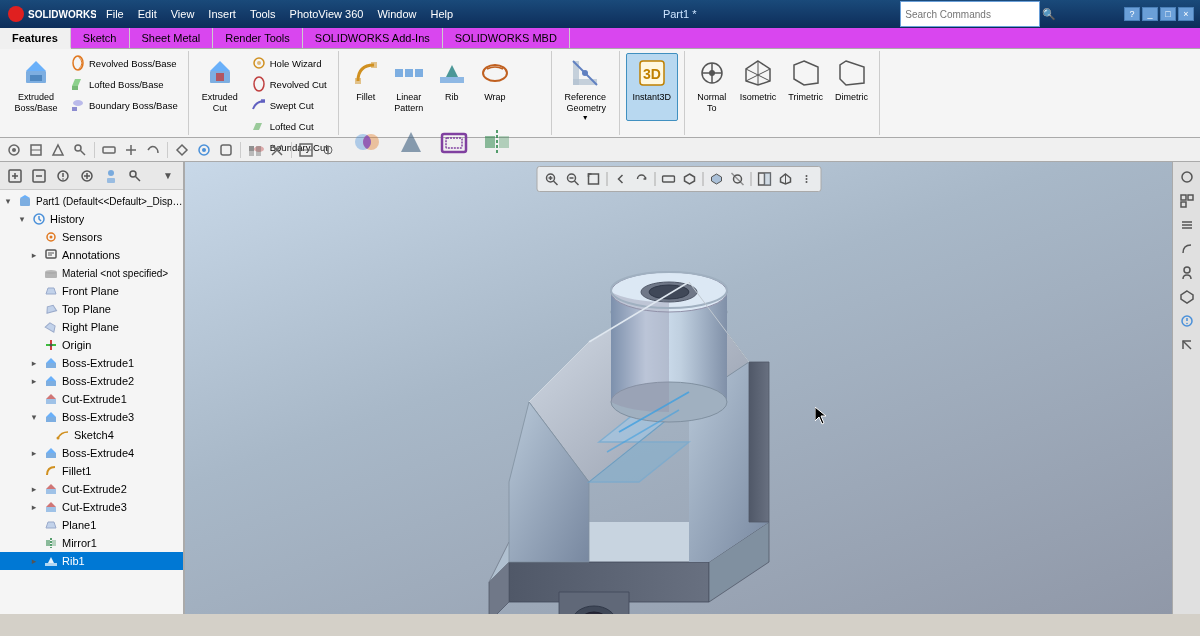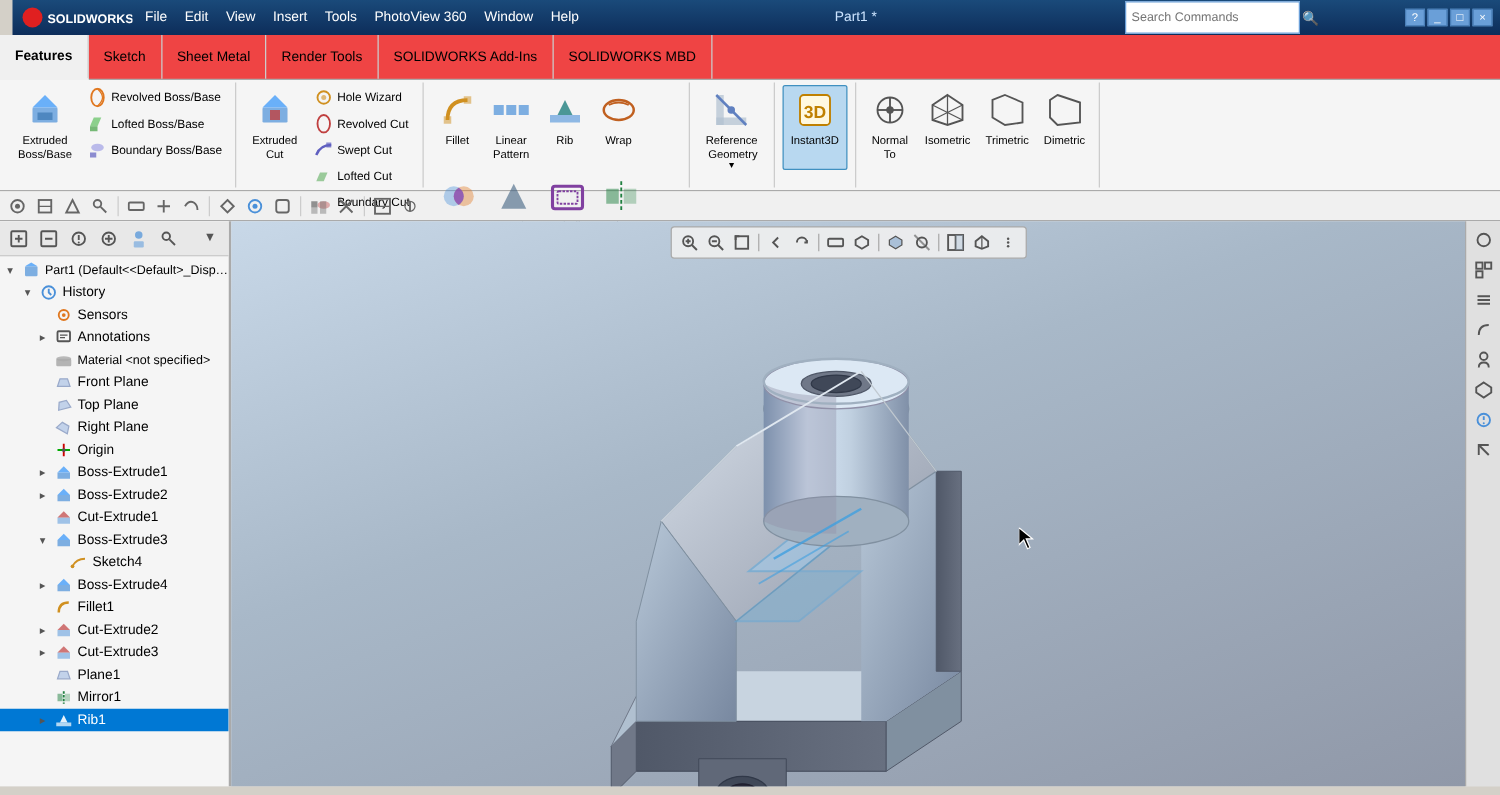--- a/index.html
+++ b/index.html
@@ -7,21 +7,20 @@
 
     
     #titlebar {
       height: 28px;
       background: linear-gradient(to bottom, #1a4a7a, #0d2d5a);
       display: flex;
       align-items: center;
       padding: 0 6px;
       color: white;
       user-select: none;
-      margin-left: 10px;
     }
     #titlebar .logo { width: 90px; height: 20px; display: flex; align-items: center; }
     #titlebar .logo svg { width: 90px; height: 20px; }
     #titlebar .menu-items { display: flex; gap: 2px; margin-left: 4px; font-size: 11px; }
     #titlebar .menu-item { padding: 2px 6px; cursor: pointer; color: white; }
     #titlebar .title-center { flex: 1; text-align: center; font-size: 11px; color: #cce4ff; }
     #titlebar .win-controls { display: flex; gap: 2px; }
     #titlebar .win-btn { width: 16px; height: 14px; background: #6a9fd8; border: 1px solid #4a7fb8; cursor: pointer; display: flex; align-items: center; justify-content: center; font-size: 9px; color: white; }
 
     
@@ -42,23 +41,23 @@
       padding: 12px 4px;
     }
 
     
     #ribbon {
       background: #f0f0f0;
       border-bottom: 1px solid #aaa;
     }
     #ribbon-tabs {
       display: flex;
-      background: #ef4444;
+      background: #d946ef;
       border-bottom: 1px solid #aaa;
-      height: 36px;
+      height: 21px;
     }
     .ribbon-tab {
       padding: 3px 12px;
       font-size: 11px;
       cursor: pointer;
       border-right: 1px solid #ccc;
       display: flex;
       align-items: center;
     }
     .ribbon-tab.active {

